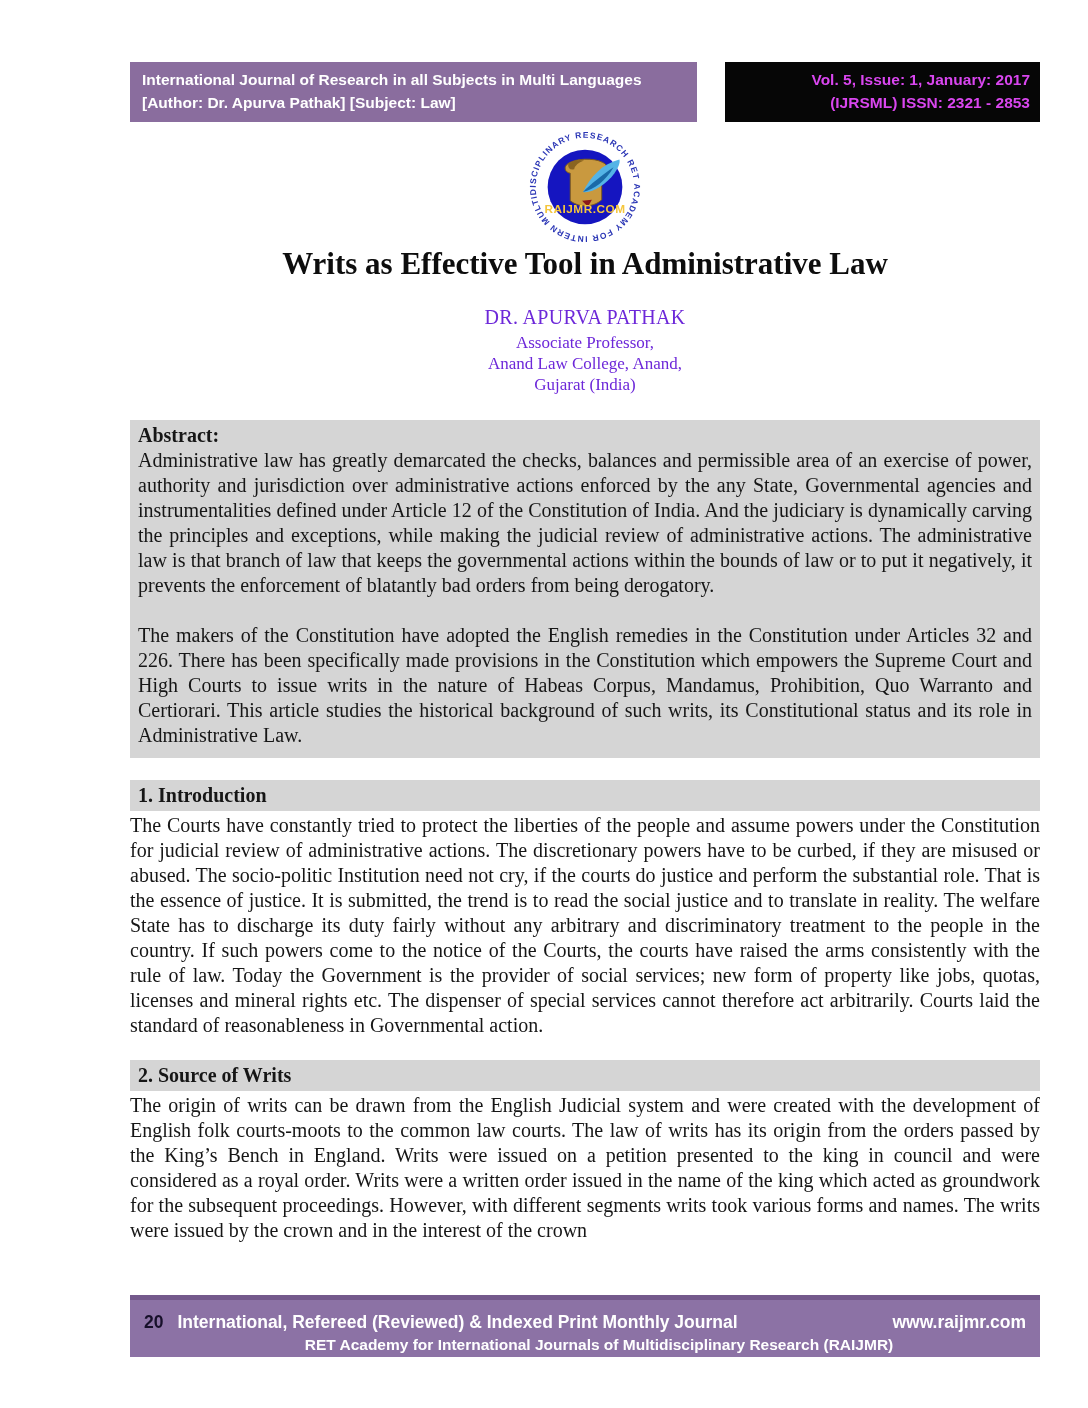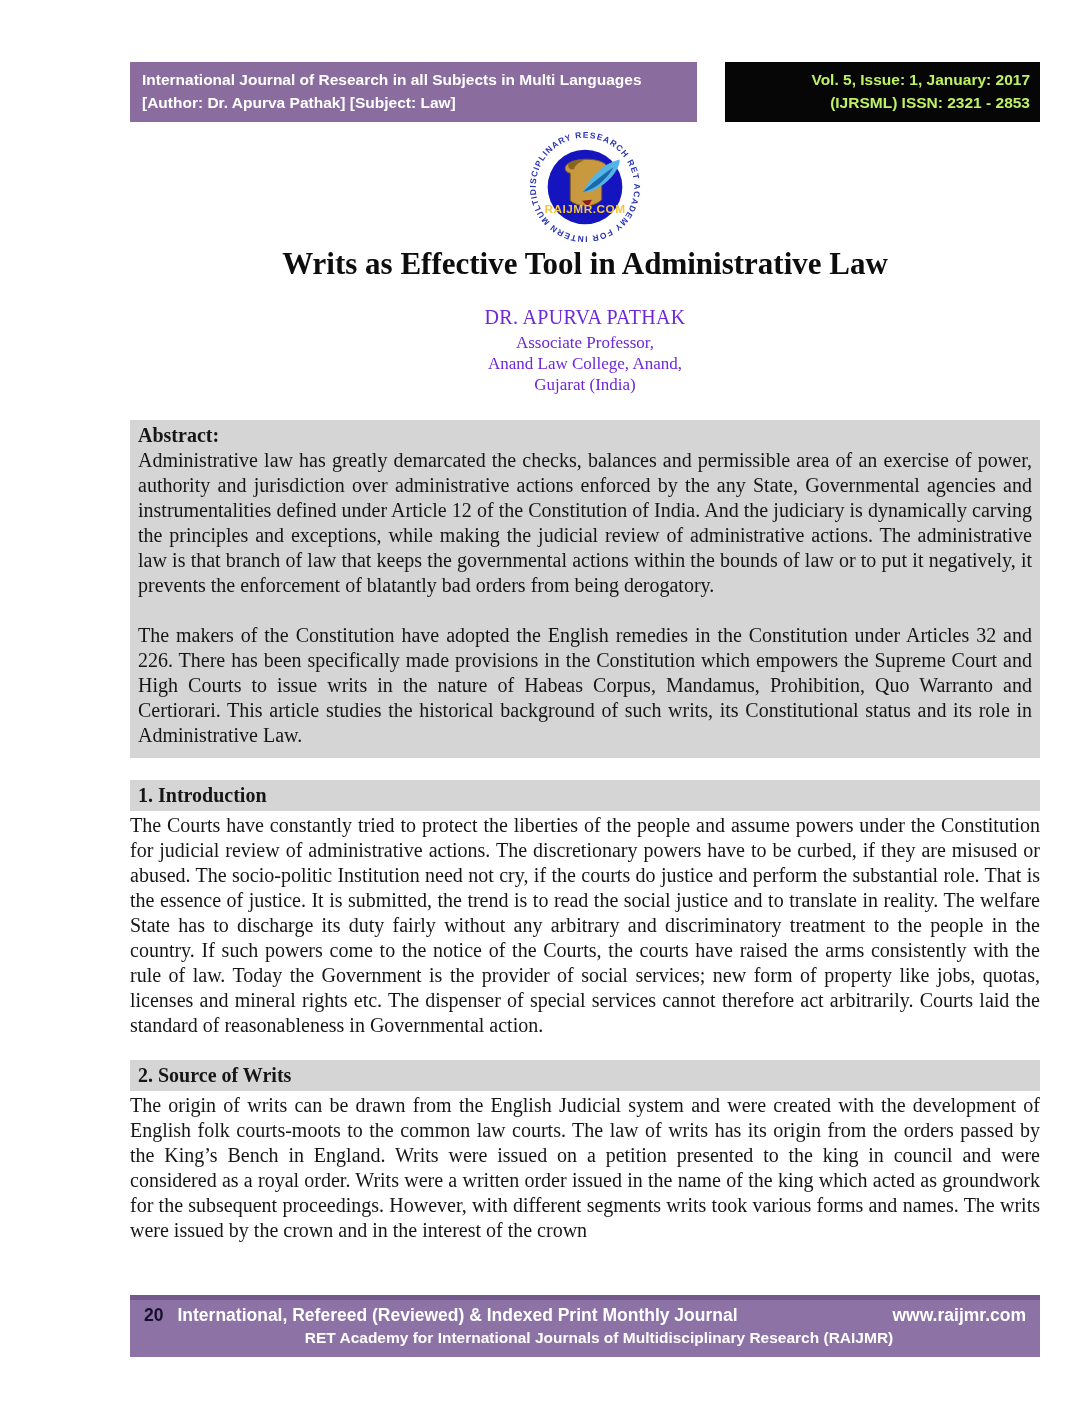--- a/index.html
+++ b/index.html
@@ -21,21 +21,21 @@
   .header-left{
     flex:1 1 auto;
     background:var(--header-purple,#8a6d9e);
     color:#ffffff;font-weight:bold;font-size:15.5px;
     display:flex;flex-direction:column;justify-content:space-between;
     padding:9px 0 10px 12px;box-sizing:border-box;
   }
   .header-right{
     width:315px;flex:0 0 auto;
     background:var(--panel-black,#060606);
-    color:#bef264;font-weight:bold;font-size:15.5px;
+    color:#d946ef;font-weight:bold;font-size:15.5px;
     display:flex;flex-direction:column;justify-content:space-between;
     align-items:flex-end;
     padding:9px 10px 10px 0;box-sizing:border-box;margin-left:28px;
   }
   
   .logo-row{
     position:absolute;left:130px;top:128px;width:910px;
     display:flex;justify-content:center;
   }
   .ring-text{
@@ -88,21 +88,21 @@
   .footer{
     position:absolute;left:130px;top:1295px;width:910px;height:62px;
     background:var(--footer-purple,#8c72a5);
     border-top:5px solid #74598c;
     box-sizing:border-box;
     font-family:"Liberation Sans","DejaVu Sans",sans-serif;
     font-weight:bold;color:#ffffff;
   }
   .footer-row1{
     display:flex;align-items:flex-start;
-    padding:5px 14px 0 14px;font-size:17.5px;
+    padding:12px 14px 0 14px;font-size:17.5px;
   }
   .page-num{color:#17102a;margin-right:14px;}
   .footer-site{margin-left:auto;color:#ffffff;}
   .footer-row2{
     text-align:center;font-size:15.5px;margin-top:3px;padding-left:28px;
   }
 </style>
 </head>
 <body>
 

